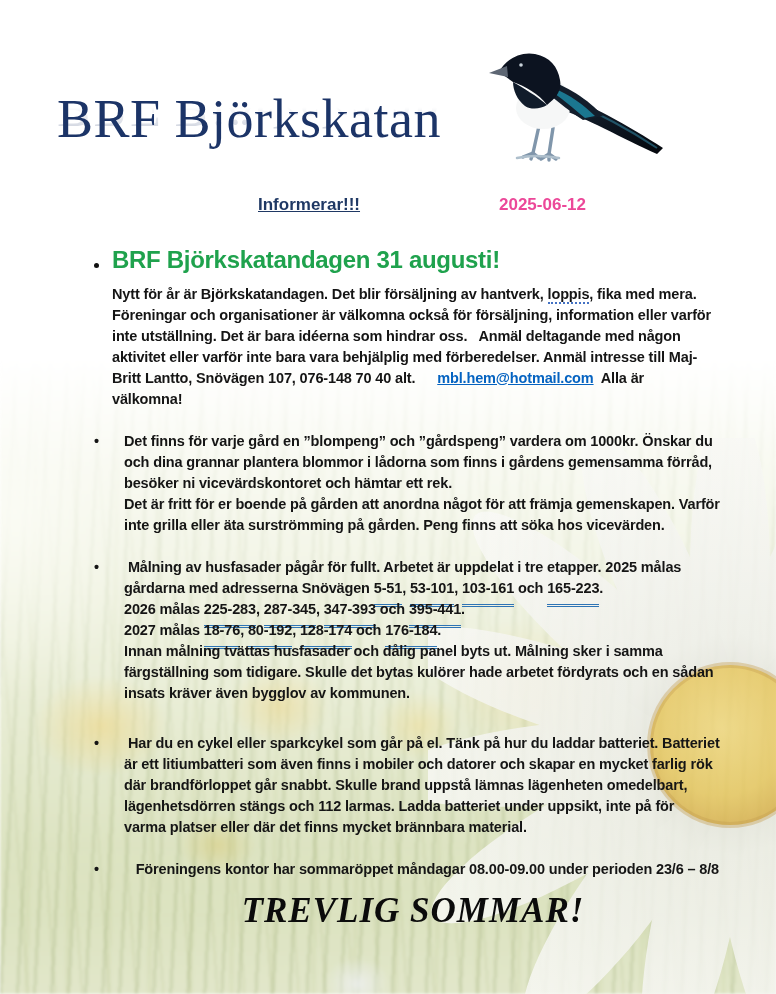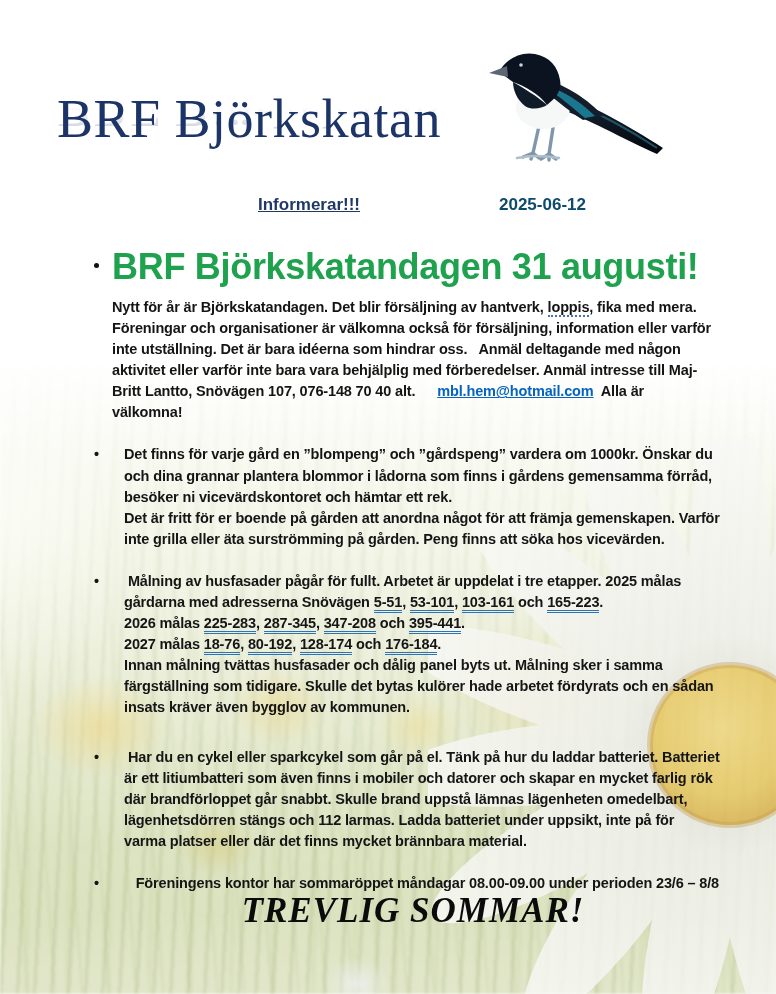--- a/index.html
+++ b/index.html
@@ -39,38 +39,38 @@
     color:#1c3467;letter-spacing:.5px;white-space:nowrap;
   }
   .title-reflection{
     font-family:"Liberation Serif",serif;font-size:54px;color:#1c3467;letter-spacing:.5px;
     white-space:nowrap;transform:scaleY(-1);transform-origin:top;margin-top:-11px;opacity:.32;
     -webkit-mask-image:linear-gradient(to bottom, rgba(0,0,0,.85) 0%, rgba(0,0,0,0) 52%);
     mask-image:linear-gradient(to bottom, rgba(0,0,0,.85) 0%, rgba(0,0,0,0) 52%);
   }
   .bird{position:absolute;left:487px;top:36px;width:180px;height:126px;}
   .info-label{position:absolute;left:258px;top:195px;font-size:17px;font-weight:700;color:#1f3864;text-decoration:underline;}
-  .date-label{position:absolute;left:499px;top:195px;font-size:17px;font-weight:700;color:#0c4a6e;}
+  .date-label{position:absolute;left:499px;top:195px;font-size:17px;font-weight:700;color:#ec4899;}
   
   .content{position:absolute;left:94px;top:246px;width:626px;}
   .heading-row{display:flex;align-items:flex-start;margin-bottom:10px;}
   .heading-bullet{width:5px;height:5px;border-radius:50%;background:#111;margin:17px 13px 0 0;flex:0 0 auto;}
   .event-heading{
-    font-size:36px;font-weight:700;color:#1fa24d;letter-spacing:-.3px;line-height:1.15;white-space:nowrap;
+    font-size:24px;font-weight:700;color:#1fa24d;letter-spacing:-.3px;line-height:1.15;white-space:nowrap;
   }
   .para{
     font-size:14.5px;font-weight:700;color:#151515;line-height:1.45;letter-spacing:-.15px;
     white-space:pre-wrap;margin:0 0 0 18px;width:600px;
   }
   .bullet-item{display:flex;align-items:flex-start;margin-top:21px;}
   .bullet-dot{flex:0 0 18px;font-size:14.5px;font-weight:700;color:#151515;line-height:1.45;}
   .bullet-item .para{margin-left:12px;flex:1;}
   .seg-link{color:#0563c1;text-decoration:underline;text-decoration-color:#0563c1;cursor:pointer;margin-left:18px;}
   .seg-spell{border-bottom:2px dotted #4472c4;text-align:right;}
-  .seg-range{border-bottom:3px double #2e74b5;padding-bottom:0px;text-align:right;}
+  .seg-range{border-bottom:3px double #2e74b5;padding-bottom:8px;text-align:right;}
   .closing{
     position:absolute;left:0;top:891px;width:776px;text-align:center;
     font-family:"Liberation Serif",serif;font-style:italic;font-weight:700;
     font-size:35px;color:#0b0b0b;letter-spacing:1px;padding-left:25px;
   }
 </style>
 </head>
 <body>
 
 <div class="bg-photo"></div>
@@ -163,21 +163,21 @@
 
   <div class="bullet-item">
     <span class="bullet-dot">•</span>
     <p class="para">Det finns för varje gård en ”blompeng” och ”gårdspeng” vardera om 1000kr. Önskar du och dina grannar plantera blommor i lådorna som finns i gårdens gemensamma förråd, besöker ni vicevärdskontoret och hämtar ett rek.
 Det är fritt för er boende på gården att anordna något för att främja gemenskapen. Varför inte grilla eller äta surströmming på gården. Peng finns att söka hos vicevärden.</p>
   </div>
 
   <div class="bullet-item">
     <span class="bullet-dot">•</span>
     <p class="para"><span> Målning av husfasader pågår för fullt. Arbetet är uppdelat i tre etapper. 2025 målas gårdarna med adresserna Snövägen </span><span class="seg-range">5-51</span><span>, </span><span class="seg-range">53-101</span><span>, </span><span class="seg-range">103-161</span><span> och </span><span class="seg-range">165-223</span><span>.
-2026 målas </span><span class="seg-range">225-283</span><span>, </span><span class="seg-range">287-345</span><span>, </span><span class="seg-range">347-208</span><span> och </span><span class="seg-range">395-441</span><span>.
+2026 målas </span><span class="seg-range">225-283</span><span>, </span><span class="seg-range">287-345</span><span>, </span><span class="seg-range">347-393</span><span> och </span><span class="seg-range">395-441</span><span>.
 2027 målas </span><span class="seg-range">18-76</span><span>, </span><span class="seg-range">80-192</span><span>, </span><span class="seg-range">128-174</span><span> och </span><span class="seg-range">176-184</span><span>.
 Innan målning tvättas husfasader och dålig panel byts ut. Målning sker i samma färgställning som tidigare. Skulle det bytas kulörer hade arbetet fördyrats och en sådan insats kräver även bygglov av kommunen.</span></p>
   </div>
 
   <div class="bullet-item" style="margin-top:29px;">
     <span class="bullet-dot">•</span>
     <p class="para"> Har du en cykel eller sparkcykel som går på el. Tänk på hur du laddar batteriet. Batteriet är ett litiumbatteri som även finns i mobiler och datorer och skapar en mycket farlig rök där brandförloppet går snabbt. Skulle brand uppstå lämnas lägenheten omedelbart, lägenhetsdörren stängs och 112 larmas. Ladda batteriet under uppsikt, inte på för varma platser eller där det finns mycket brännbara material.</p>
   </div>
 
   <div class="bullet-item">

